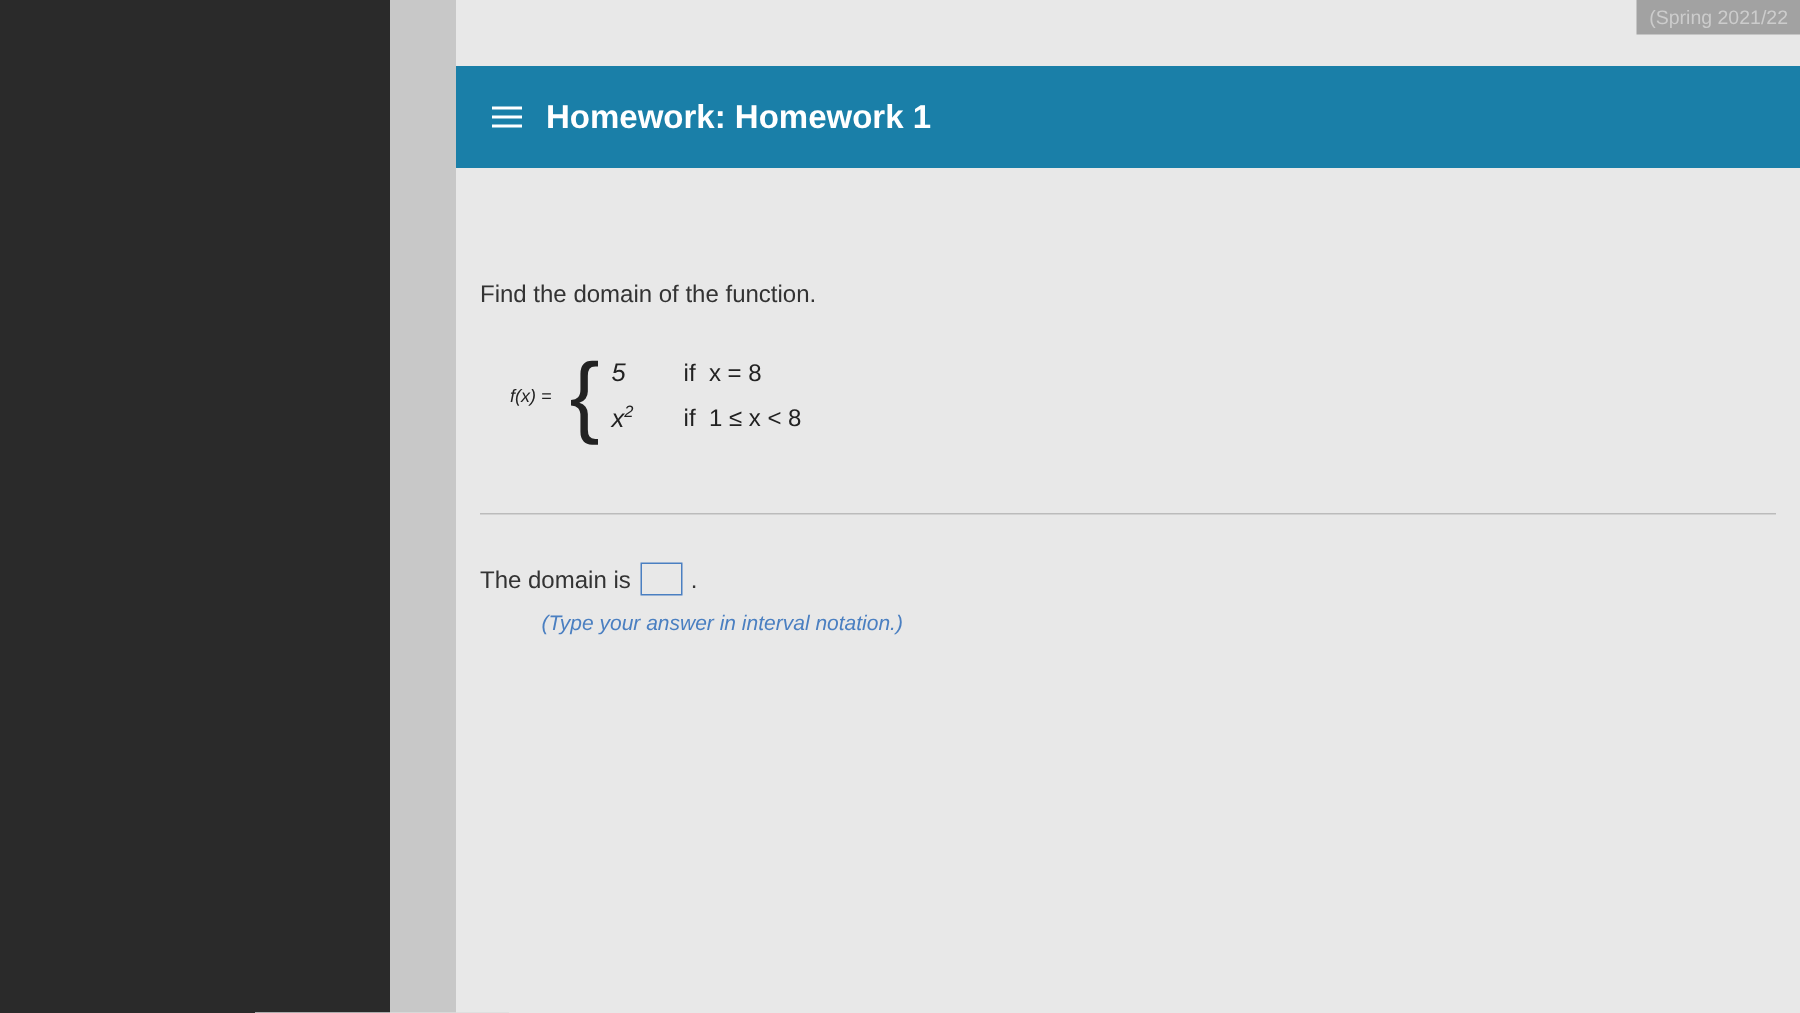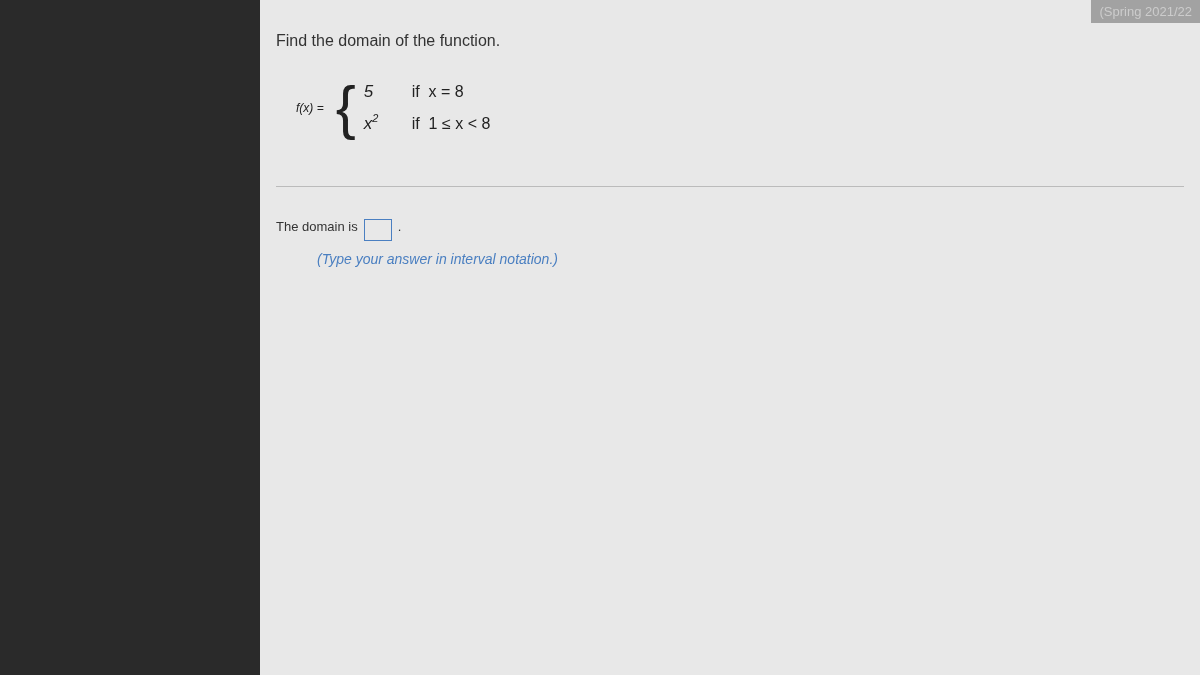--- a/index.html
+++ b/index.html
@@ -1,18 +1,19 @@
 <!DOCTYPE html>
 <html><head>
   <meta charset="utf-8">
   <style>
     * {
       margin: 0;
       padding: 0;
       box-sizing: border-box;
+      gap: 44px;
     }
 
     body {
       width: 1200px;
       height: 675px;
       overflow: hidden;
       font-family: Arial, sans-serif;
       display: flex;
       flex-direction: row;
       background: #c8c8c8;
@@ -158,23 +159,23 @@
       background: #bbb;
       margin: 16px 0;
     }
 
     .answer-section {
       padding-top: 16px;
     }
 
     .domain-line {
       display: flex;
-      align-items: flex-start;
+      align-items: flex-end;
       gap: 6px;
-      font-size: 13px;
+      font-size: 16px;
       color: #333;
       margin-bottom: 10px;
     }
 
     .answer-box {
       display: inline-block;
       width: 28px;
       height: 22px;
       border: 1.5px solid #4a7fc1;
       vertical-align: middle;
@@ -191,20 +192,28 @@
 <body>
 
 <div class="left-panel"></div>
 
 <div class="main-content">
 
   <div style="position:relative;">
     <span class="top-bar-right">(Spring 2021/22</span>
   </div>
 
+  <div class="header">
+    <div class="hamburger-icon">
+      <span></span>
+      <span></span>
+      <span></span>
+    </div>
+    <div class="header-title">Homework:  Homework 1</div>
+  </div>
 
   <div class="content-area">
 
     <div class="question-section">
       <div class="find-domain-text">Find the domain of the function.</div>
 
       <div class="function-display">
         <span class="fx-label">f(x) =</span>
 
         <div class="brace-container">

